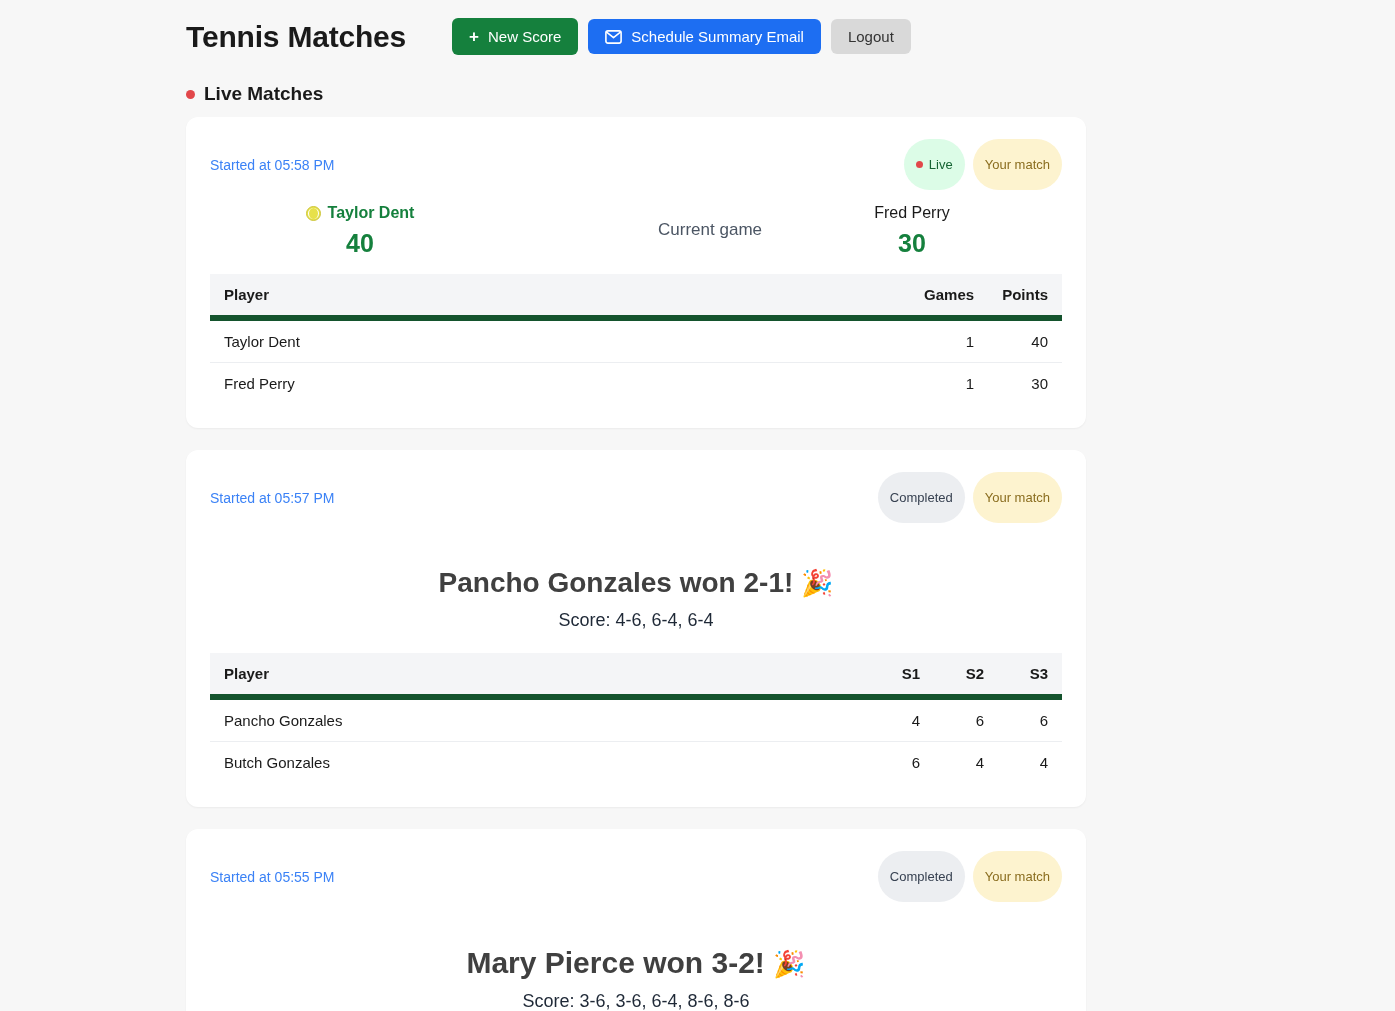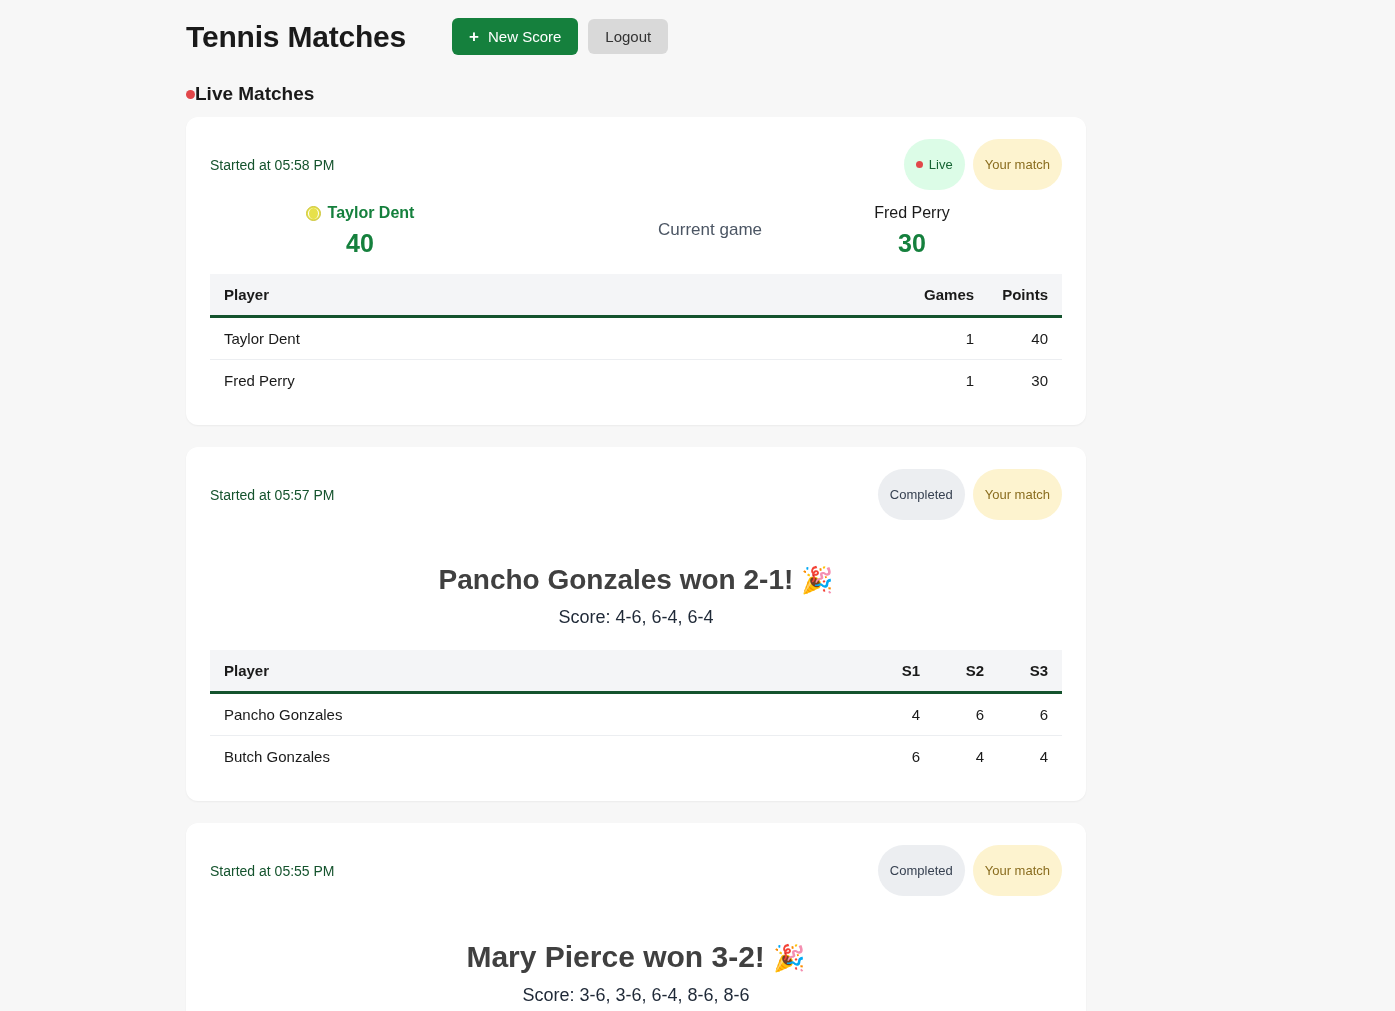--- a/index.html
+++ b/index.html
@@ -74,21 +74,21 @@
   .btn-logout {
     background: #d9d9d9;
     color: #333;
   }
   .mail-icon svg { display: block; }
 
   
   .section-head {
     display: flex;
     align-items: center;
-    gap: 0;
+    gap: 9px;
     margin: 28px 0 12px 0;
     font-size: 19px;
     font-weight: bold;
     color: #1a1a1a;
   }
   .live-dot {
     width: 9px;
     height: 9px;
     border-radius: 50%;
     background: #e2474a;
@@ -104,21 +104,21 @@
     margin-bottom: 22px;
     box-shadow: 0 1px 2px rgba(0,0,0,0.05);
   }
   .card-top {
     display: flex;
     align-items: center;
     justify-content: space-between;
   }
   .started {
     font-size: 14px;
-    color: #14532d;
+    color: #3b82f6;
   }
   .badges { display: flex; align-items: center; gap: 8px; }
   .badge {
     font-size: 13px;
     border-radius: 999px;
     padding: 19px 12px;
     display: inline-flex;
     align-items: center;
     gap: 6px;
     line-height: 1;
@@ -186,21 +186,21 @@
     width: 100%;
     border-collapse: collapse;
     font-size: 15px;
   }
   thead th {
     background: #f4f5f7;
     font-weight: bold;
     text-align: right;
     padding: 12px 14px;
     color: #1a1a1a;
-    border-bottom: 3px solid #14532d;
+    border-bottom: 6px solid #14532d;
     font-size: 15px;
   }
   thead th.player-col { text-align: left; }
   tbody td {
     padding: 12px 14px;
     text-align: right;
     border-bottom: 1px solid #eceef1;
     color: #1a1a1a;
   }
   tbody tr:last-child td { border-bottom: none; }
@@ -229,20 +229,29 @@
 
 <div class="page">
   <div class="container">
 
     <div class="header">
       <h1 class="app-title">Tennis Matches</h1>
       <div class="header-actions">
         <button class="btn btn-new">
           <span class="plus">+</span>
           <span>New Score</span>
+        </button>
+        <button class="btn btn-email">
+          <span class="mail-icon">
+            <svg width="17" height="14" viewBox="0 0 17 14" fill="none" xmlns="http://www.w3.org/2000/svg">
+              <rect x="0.9" y="0.9" width="15.2" height="12.2" rx="2" stroke="#ffffff" stroke-width="1.6"></rect>
+              <path d="M1.6 2.2 L8.5 7.6 L15.4 2.2" stroke="#ffffff" stroke-width="1.6" fill="none" stroke-linecap="round" stroke-linejoin="round"></path>
+            </svg>
+          </span>
+          <span>Schedule Summary Email</span>
         </button>
         <button class="btn btn-logout">Logout</button>
       </div>
     </div>
 
     <div class="section-head">
       <span class="live-dot"></span>
       <span>Live Matches</span>
     </div>
 

